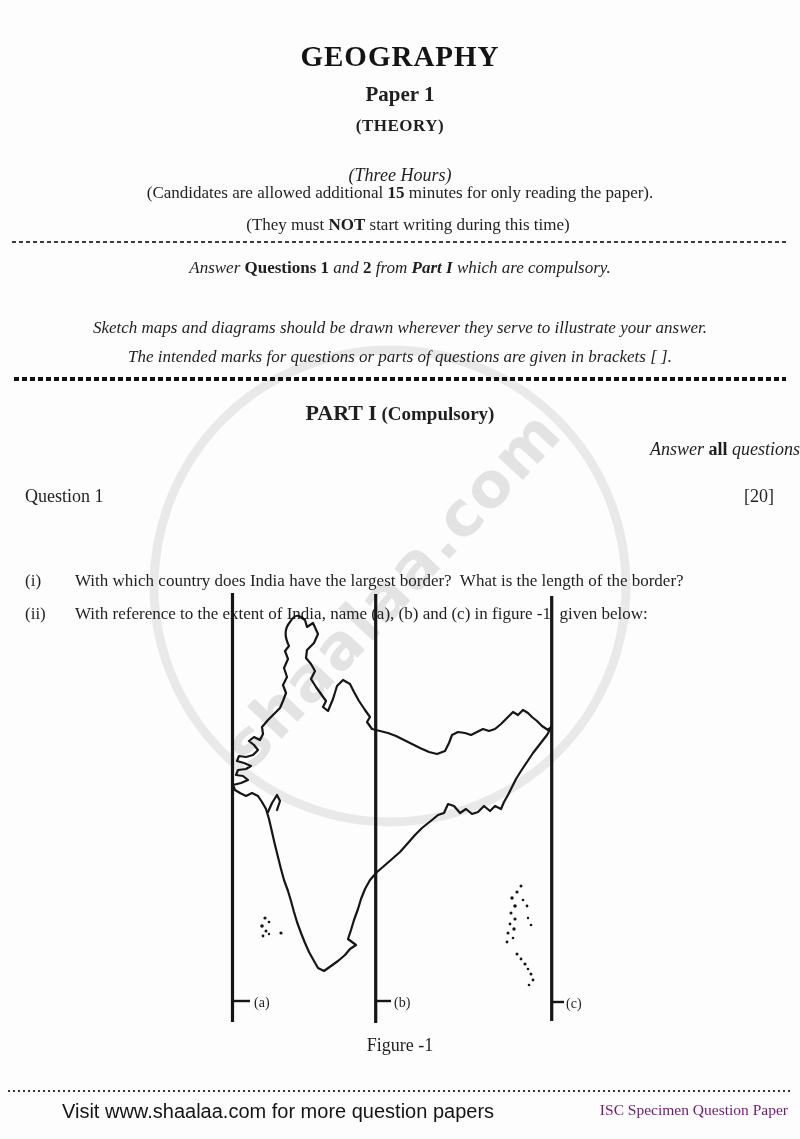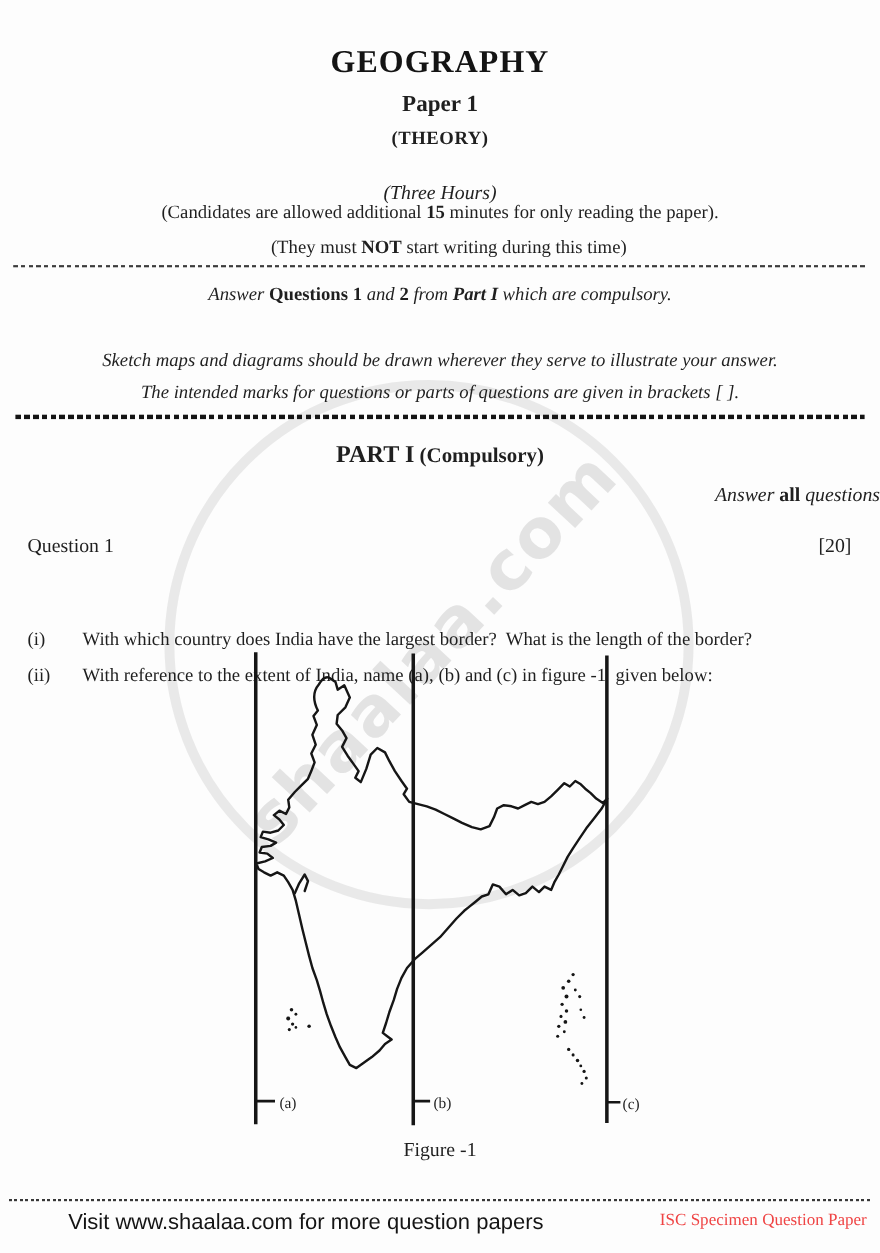--- a/index.html
+++ b/index.html
@@ -41,21 +41,21 @@
     font-size:18px;font-weight:normal;}
   .q-item{left:25px;right:45px;font-size:17px;margin-top:48px;}
   .q-item .q-num{display:inline-block;width:50px;}
   .qi-1{top:523px;} .qi-2{top:556px;}
 
   .figure-svg{left:185px;top:583px;}
   .figure-caption{top:1035px;font-size:18px;}
 
   .footer-left{top:1100px;left:22px;font-family:"Liberation Sans",sans-serif;
     font-size:20px;color:#141414;margin-left:40px;}
-  .footer-right{top:1101px;right:12px;font-size:15.5px;color:#ef4444;}
+  .footer-right{top:1101px;right:12px;font-size:15.5px;color:#701a75;}
 
   .wm{left:0;top:0;}
   .wm-text{font-family:"DejaVu Sans",sans-serif;font-weight:bold;font-size:62px;
     fill:#cbcbcb;opacity:.5;letter-spacing:2px;}
   .map-stroke{fill:none;stroke:#161616;stroke-width:2.2;stroke-linejoin:round;stroke-linecap:round;}
   .vline{stroke:#161616;stroke-width:3.2;}
   .tick{stroke:#161616;stroke-width:2.4;}
   .maplabel{font-family:"Liberation Serif",serif;font-size:14px;fill:#1f1f1f;}
   .island{fill:#161616;}
 </style>

